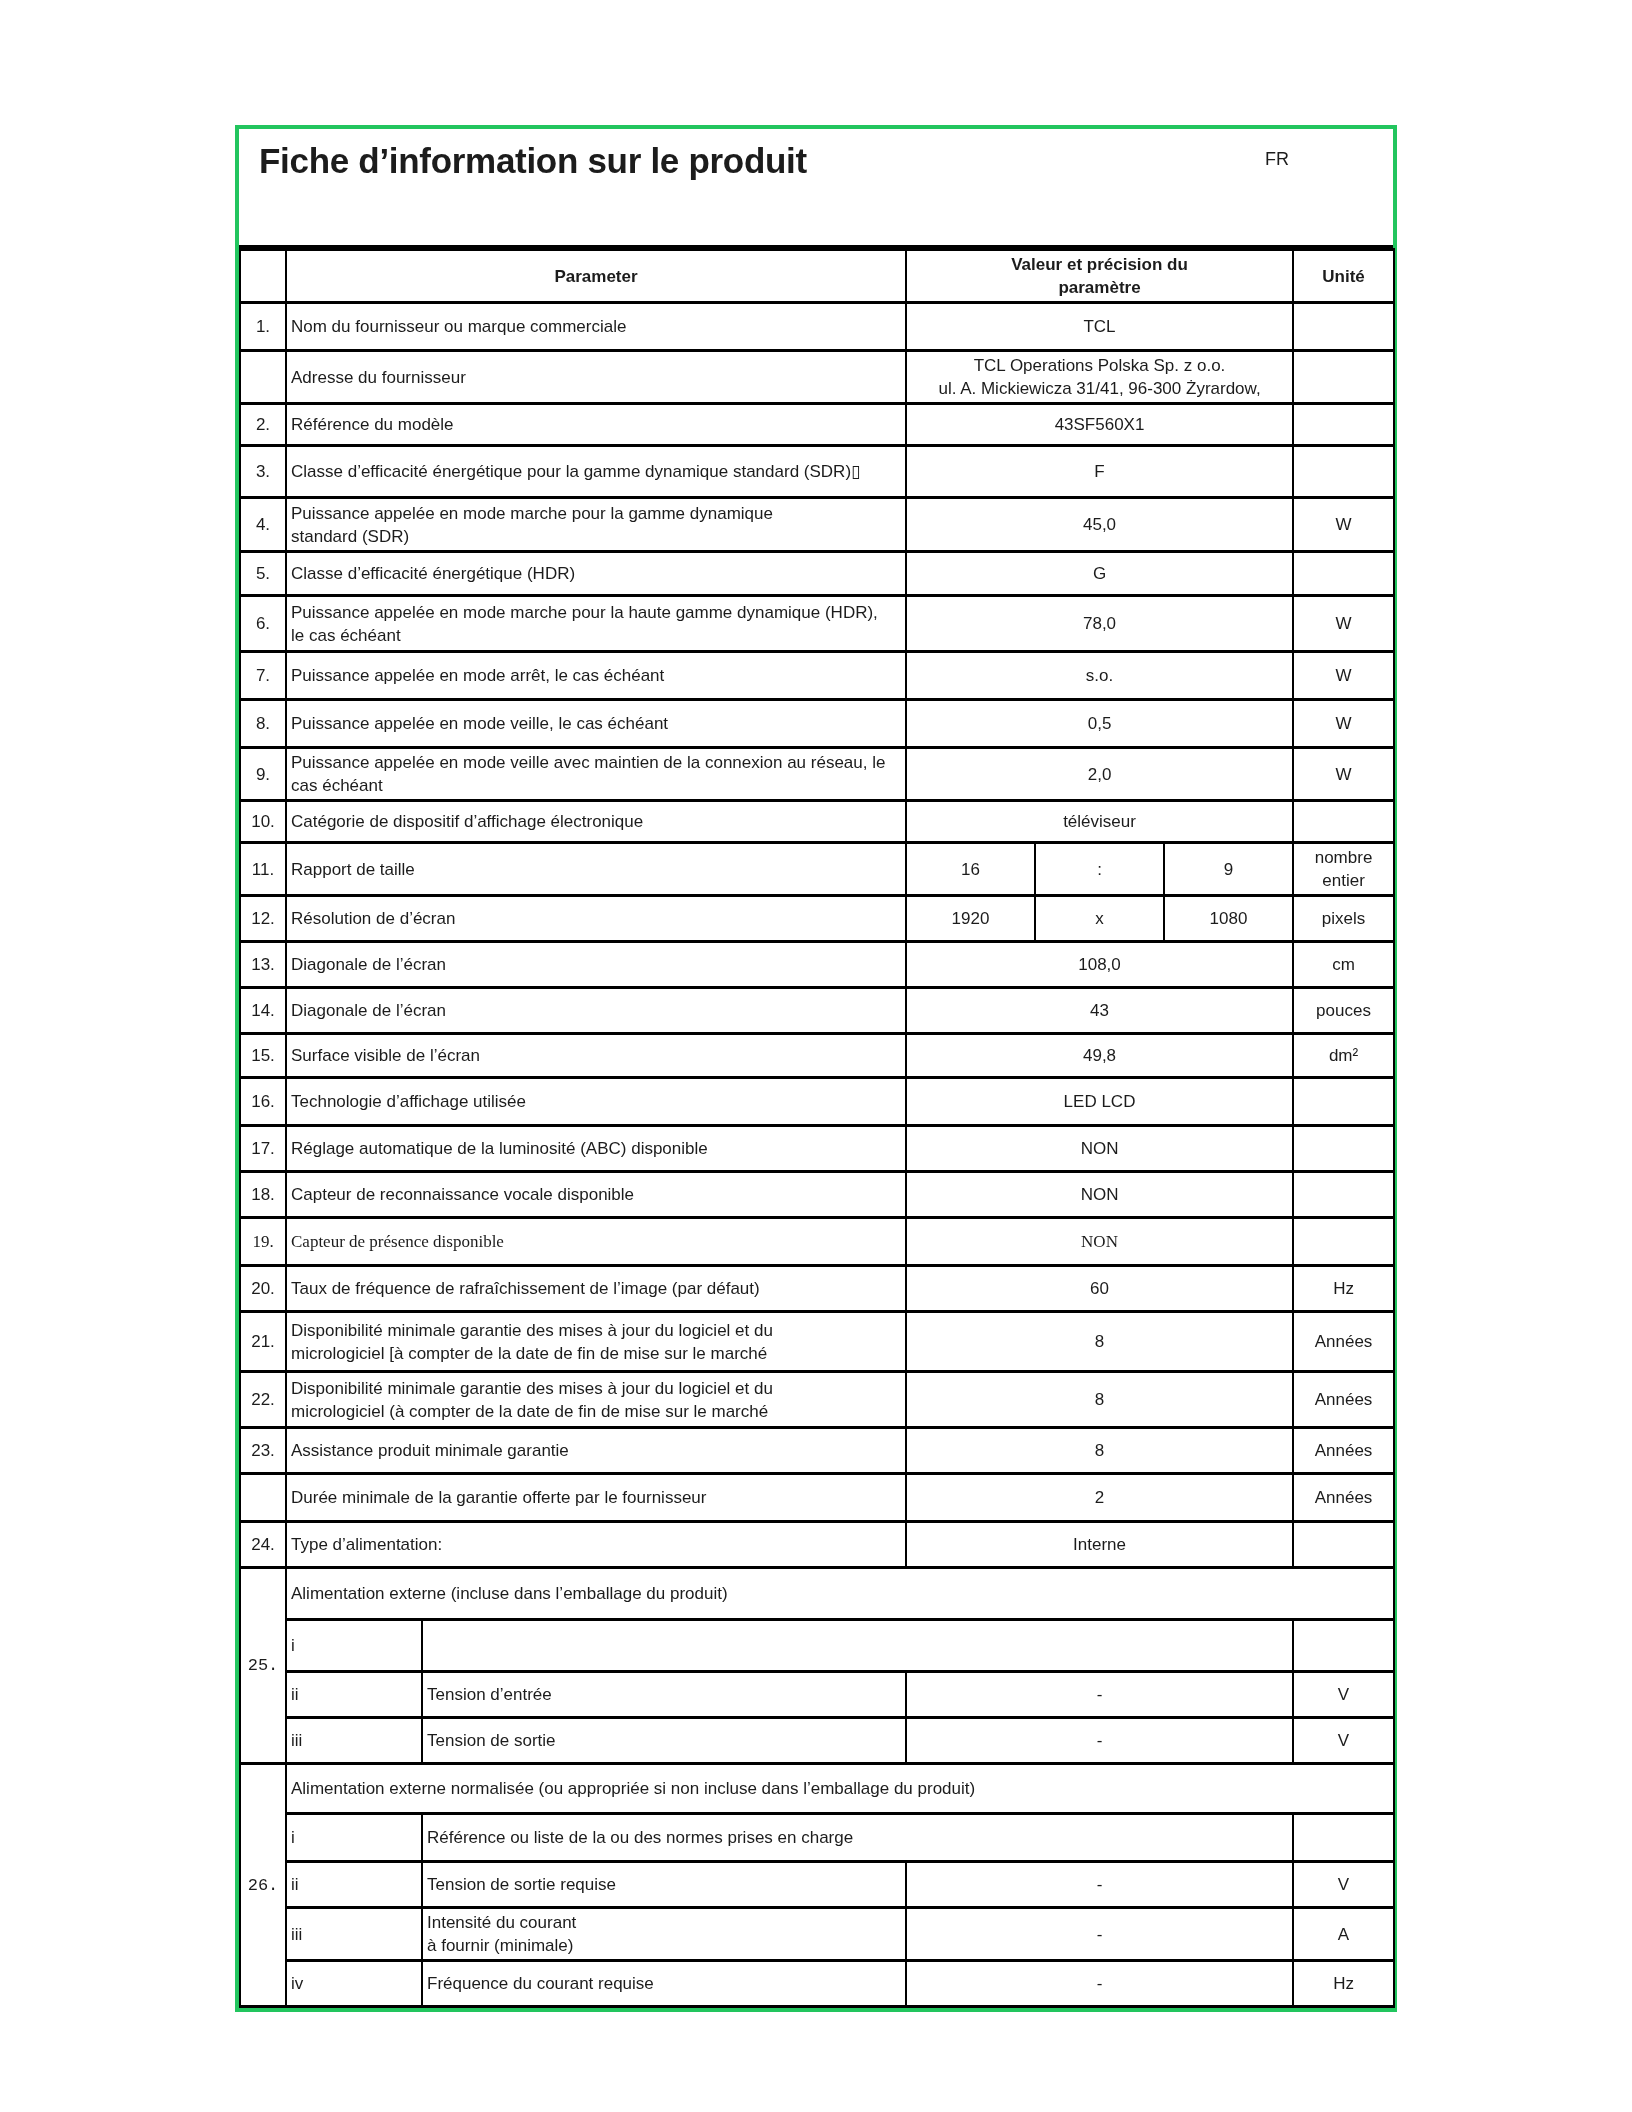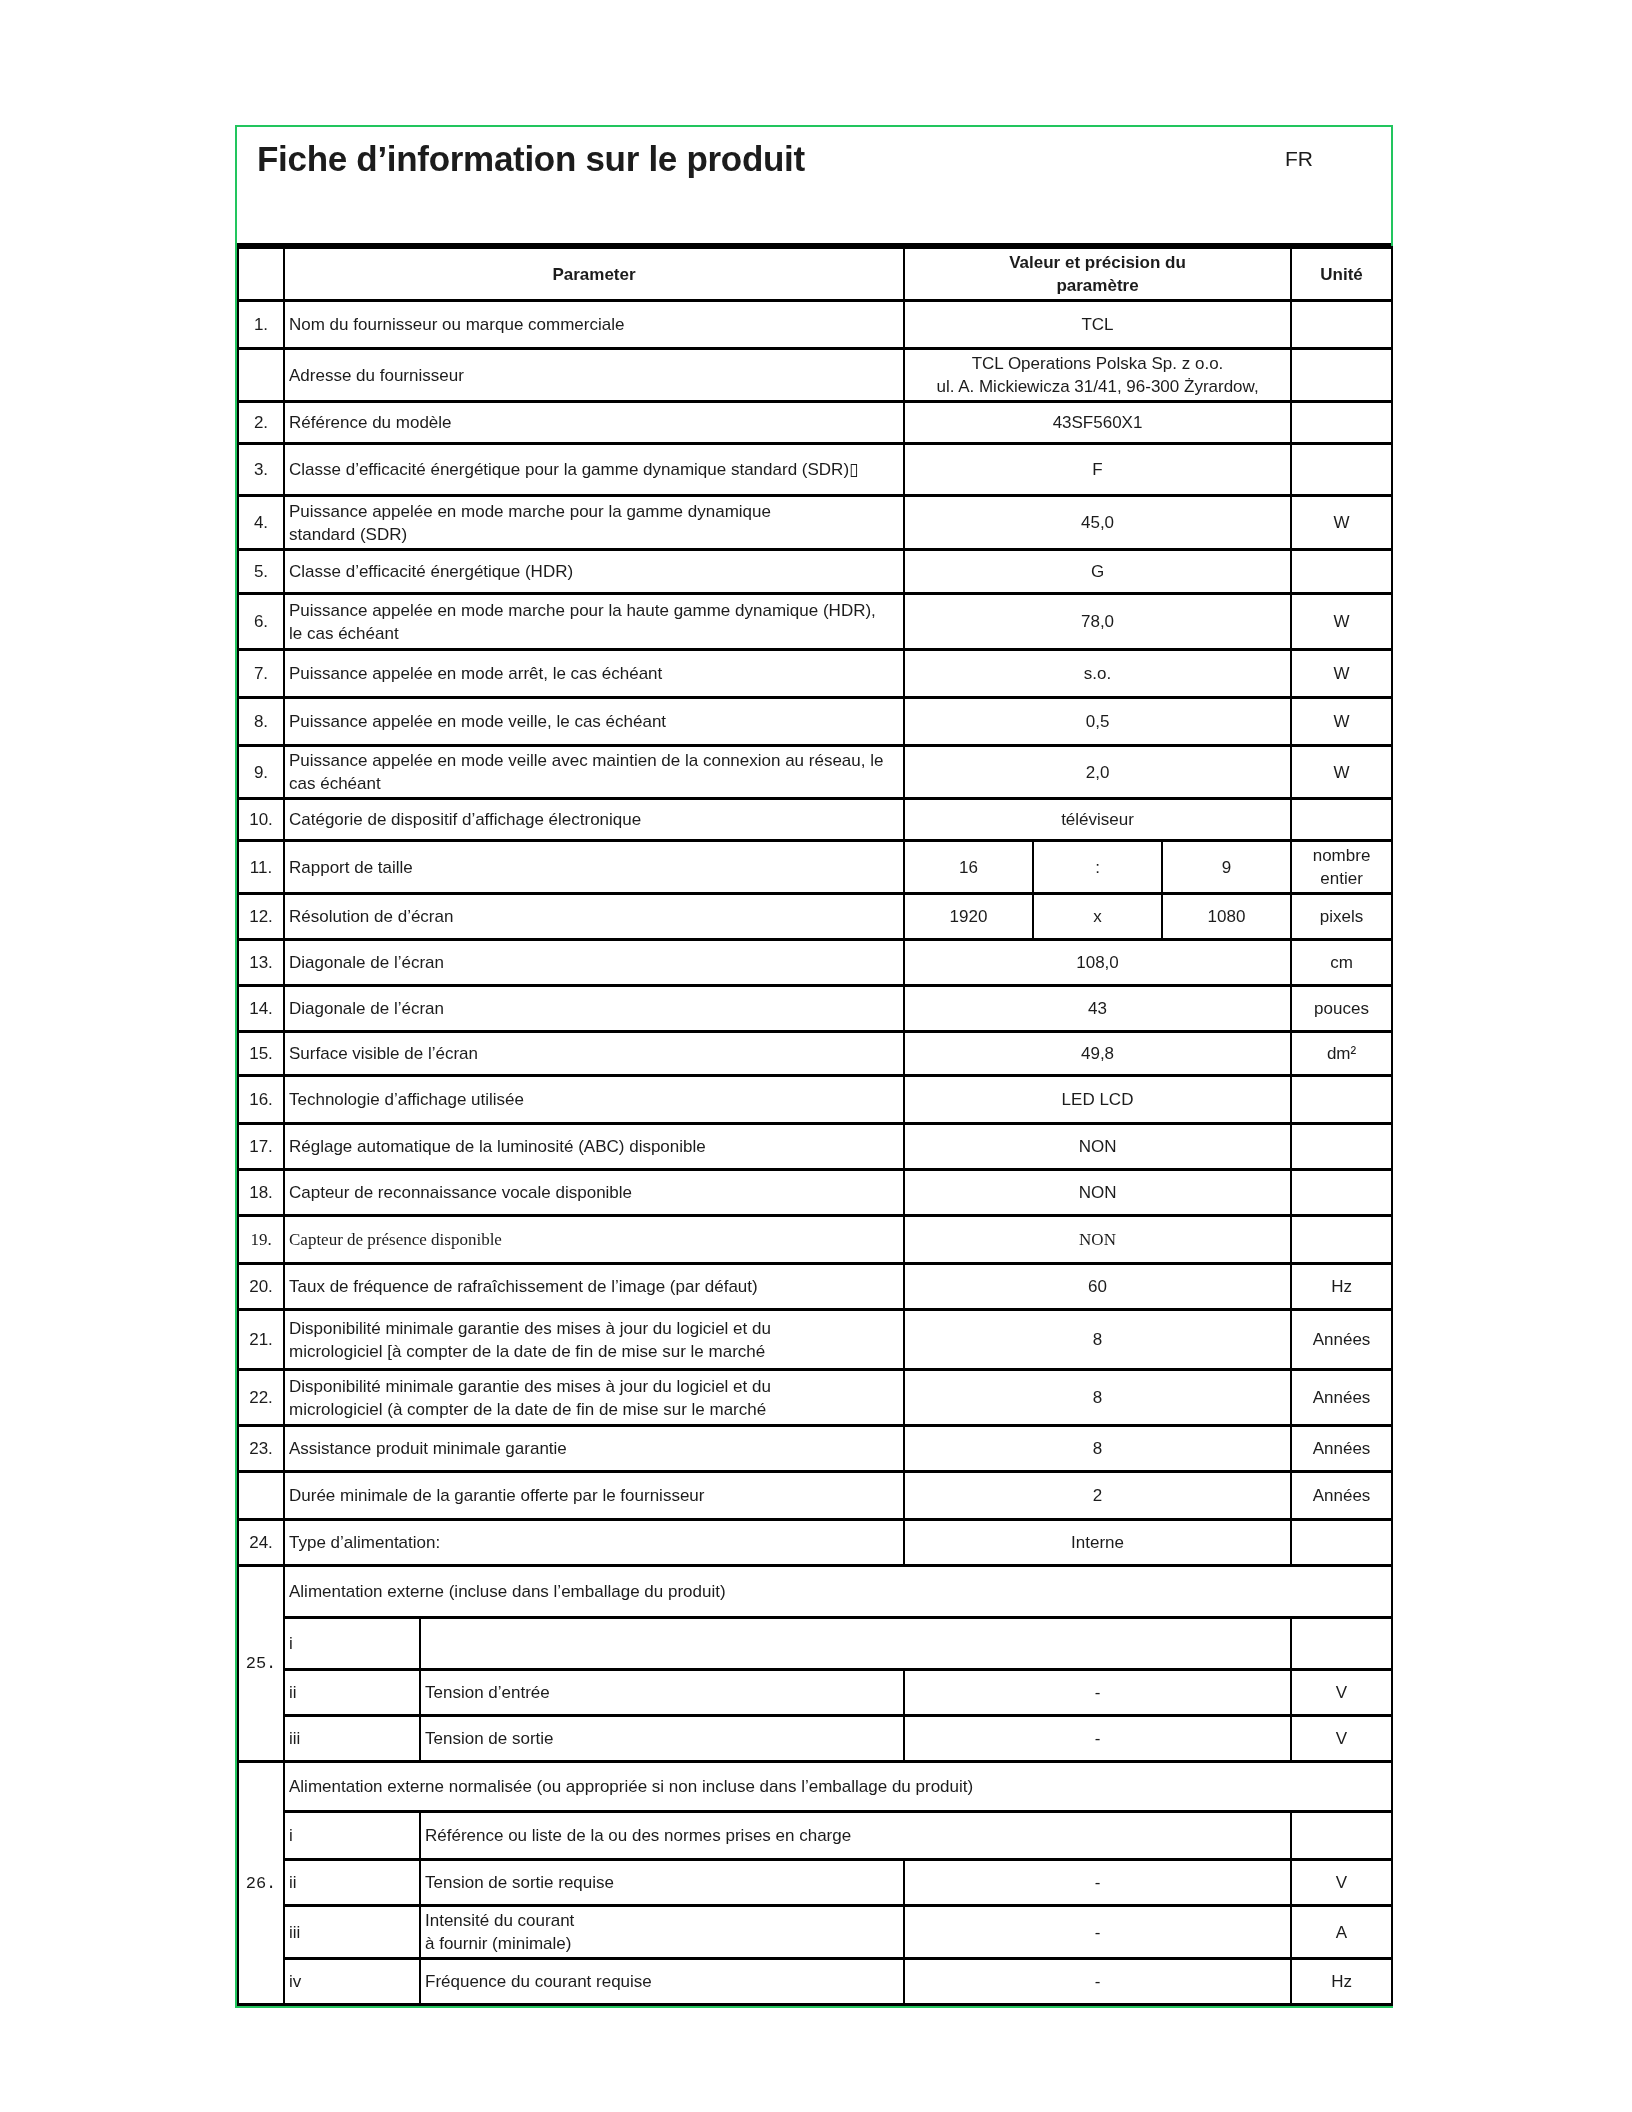--- a/index.html
+++ b/index.html
@@ -3,32 +3,32 @@
 <meta charset="utf-8">
 <style>
   html,body{margin:0;padding:0;}
   body{
     width:1632px;height:2112px;background:#ffffff;position:relative;
     font-family:"Liberation Sans","DejaVu Sans",sans-serif;color:#1c1c1c;
     -webkit-font-smoothing:antialiased;
   }
   .sheet{
     position:absolute;left:235px;top:125px;width:1154px;
-    border:2px solid #22c55e;background:#fff;box-sizing:content-box;
+    border:4px solid #22c55e;background:#fff;box-sizing:content-box;
   }
   .titlebar{
     height:119px;border-bottom:3px solid #000;position:relative;
     padding:0;box-sizing:border-box;overflow:hidden;
   }
   .title-row{display:flex;align-items:flex-start;padding:12px 0 0 20px;}
   h1.doc-title{
     margin:0;font-size:35px;font-weight:bold;letter-spacing:-0.3px;line-height:40px;flex:1;
   }
   .lang-tag{
-    font-size:21px;font-weight:normal;margin:8px 78px 0 0;
+    font-size:18px;font-weight:normal;margin:8px 104px 0 0;
   }
   p.subtitle{
     margin:0;padding:0 0 0 20px;font-size:19px;line-height:30px;
   }
   p.subtitle:first-of-type{margin-top:7px;}
   table.spec{
     border-collapse:collapse;table-layout:fixed;width:100%;
   }
   table.spec th,table.spec td{
     border:2px solid #000;border-top-width:3px;border-bottom-width:3px;

